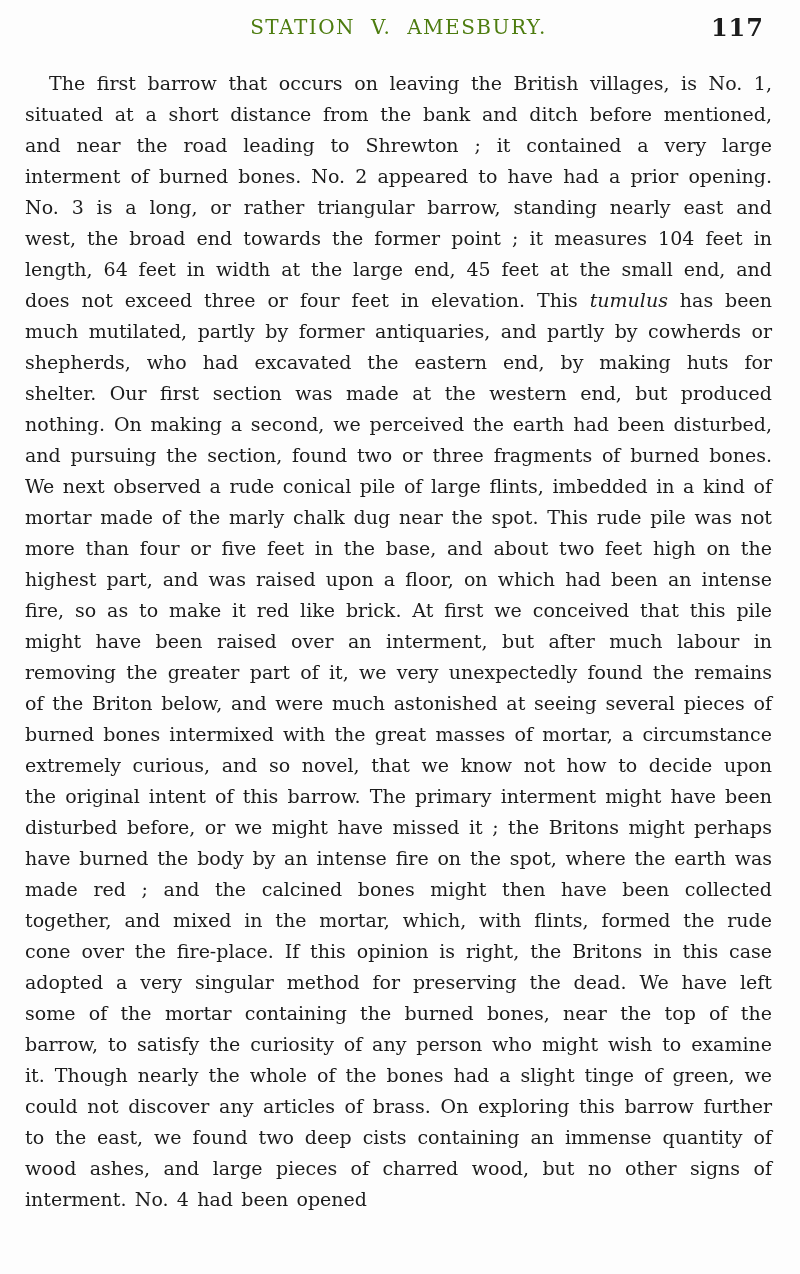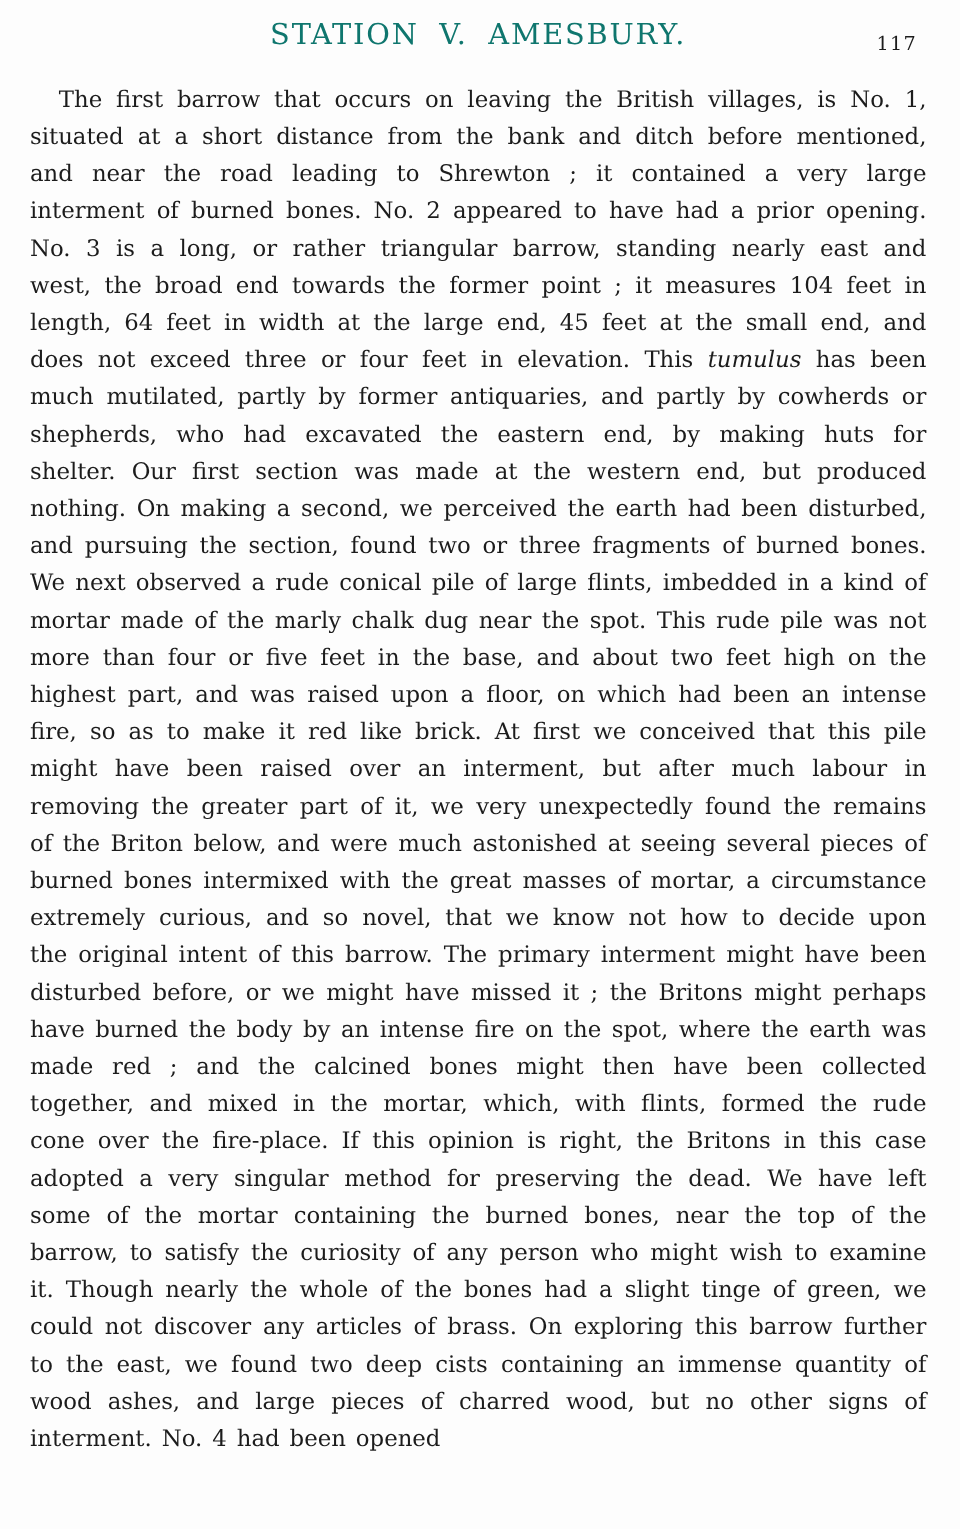--- a/index.html
+++ b/index.html
@@ -23,33 +23,34 @@
     position: relative;
     height: 44px;
   }
   .page-title {
     position: absolute;
     left: 0;
     right: 0;
     top: 3px;
     margin: 0;
     text-align: center;
-    font-size: 24px;
+    font-size: 20px;
     font-weight: normal;
     letter-spacing: 1.5px;
     word-spacing: 8px;
-    color: #0f766e;
+    color: #4d7c0f;
   }
   .page-number {
     position: absolute;
     right: 8px;
-    top: 15px;
-    font-size: 16px;
+    top: 1px;
+    font-size: 24px;
     letter-spacing: 1px;
     color: #1c1c1c;
+    font-weight: bold;
   }
   .page-body {
     margin-top: 12px;
     text-align: justify;
     font-size: 19px;
     line-height: 31px;
     word-spacing: 0.12em;
   }
   .para {
     margin: 0;

